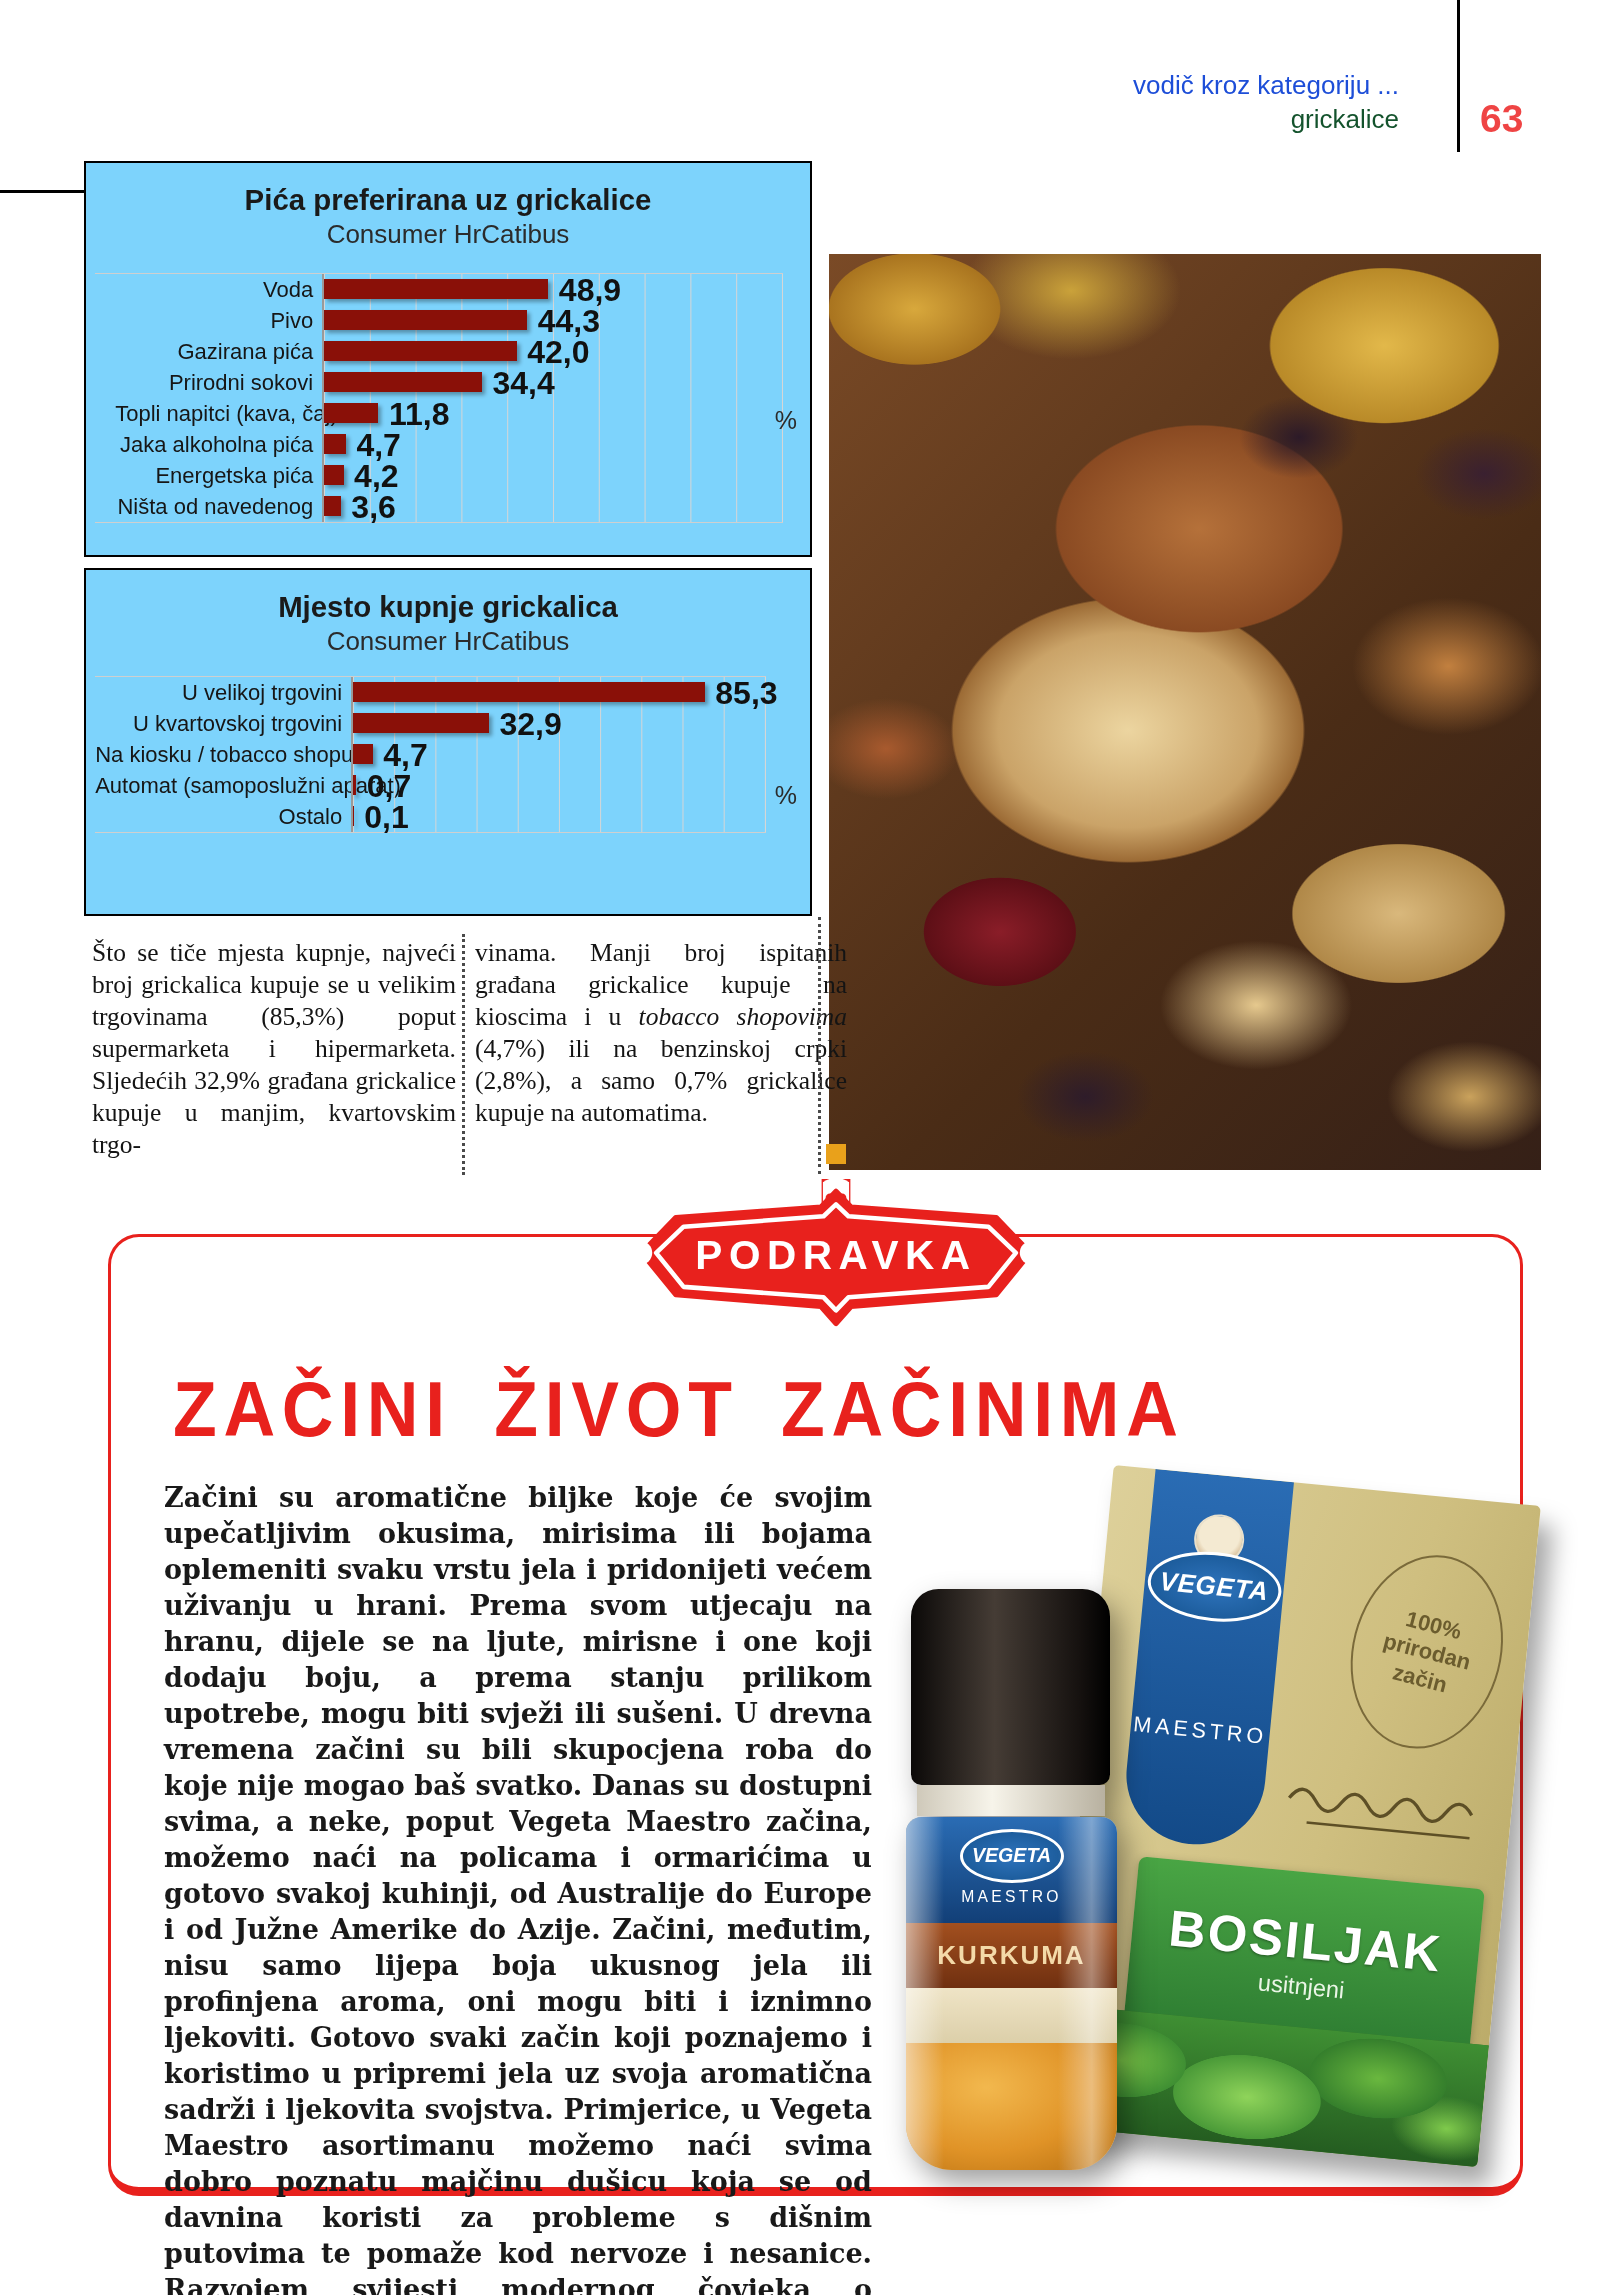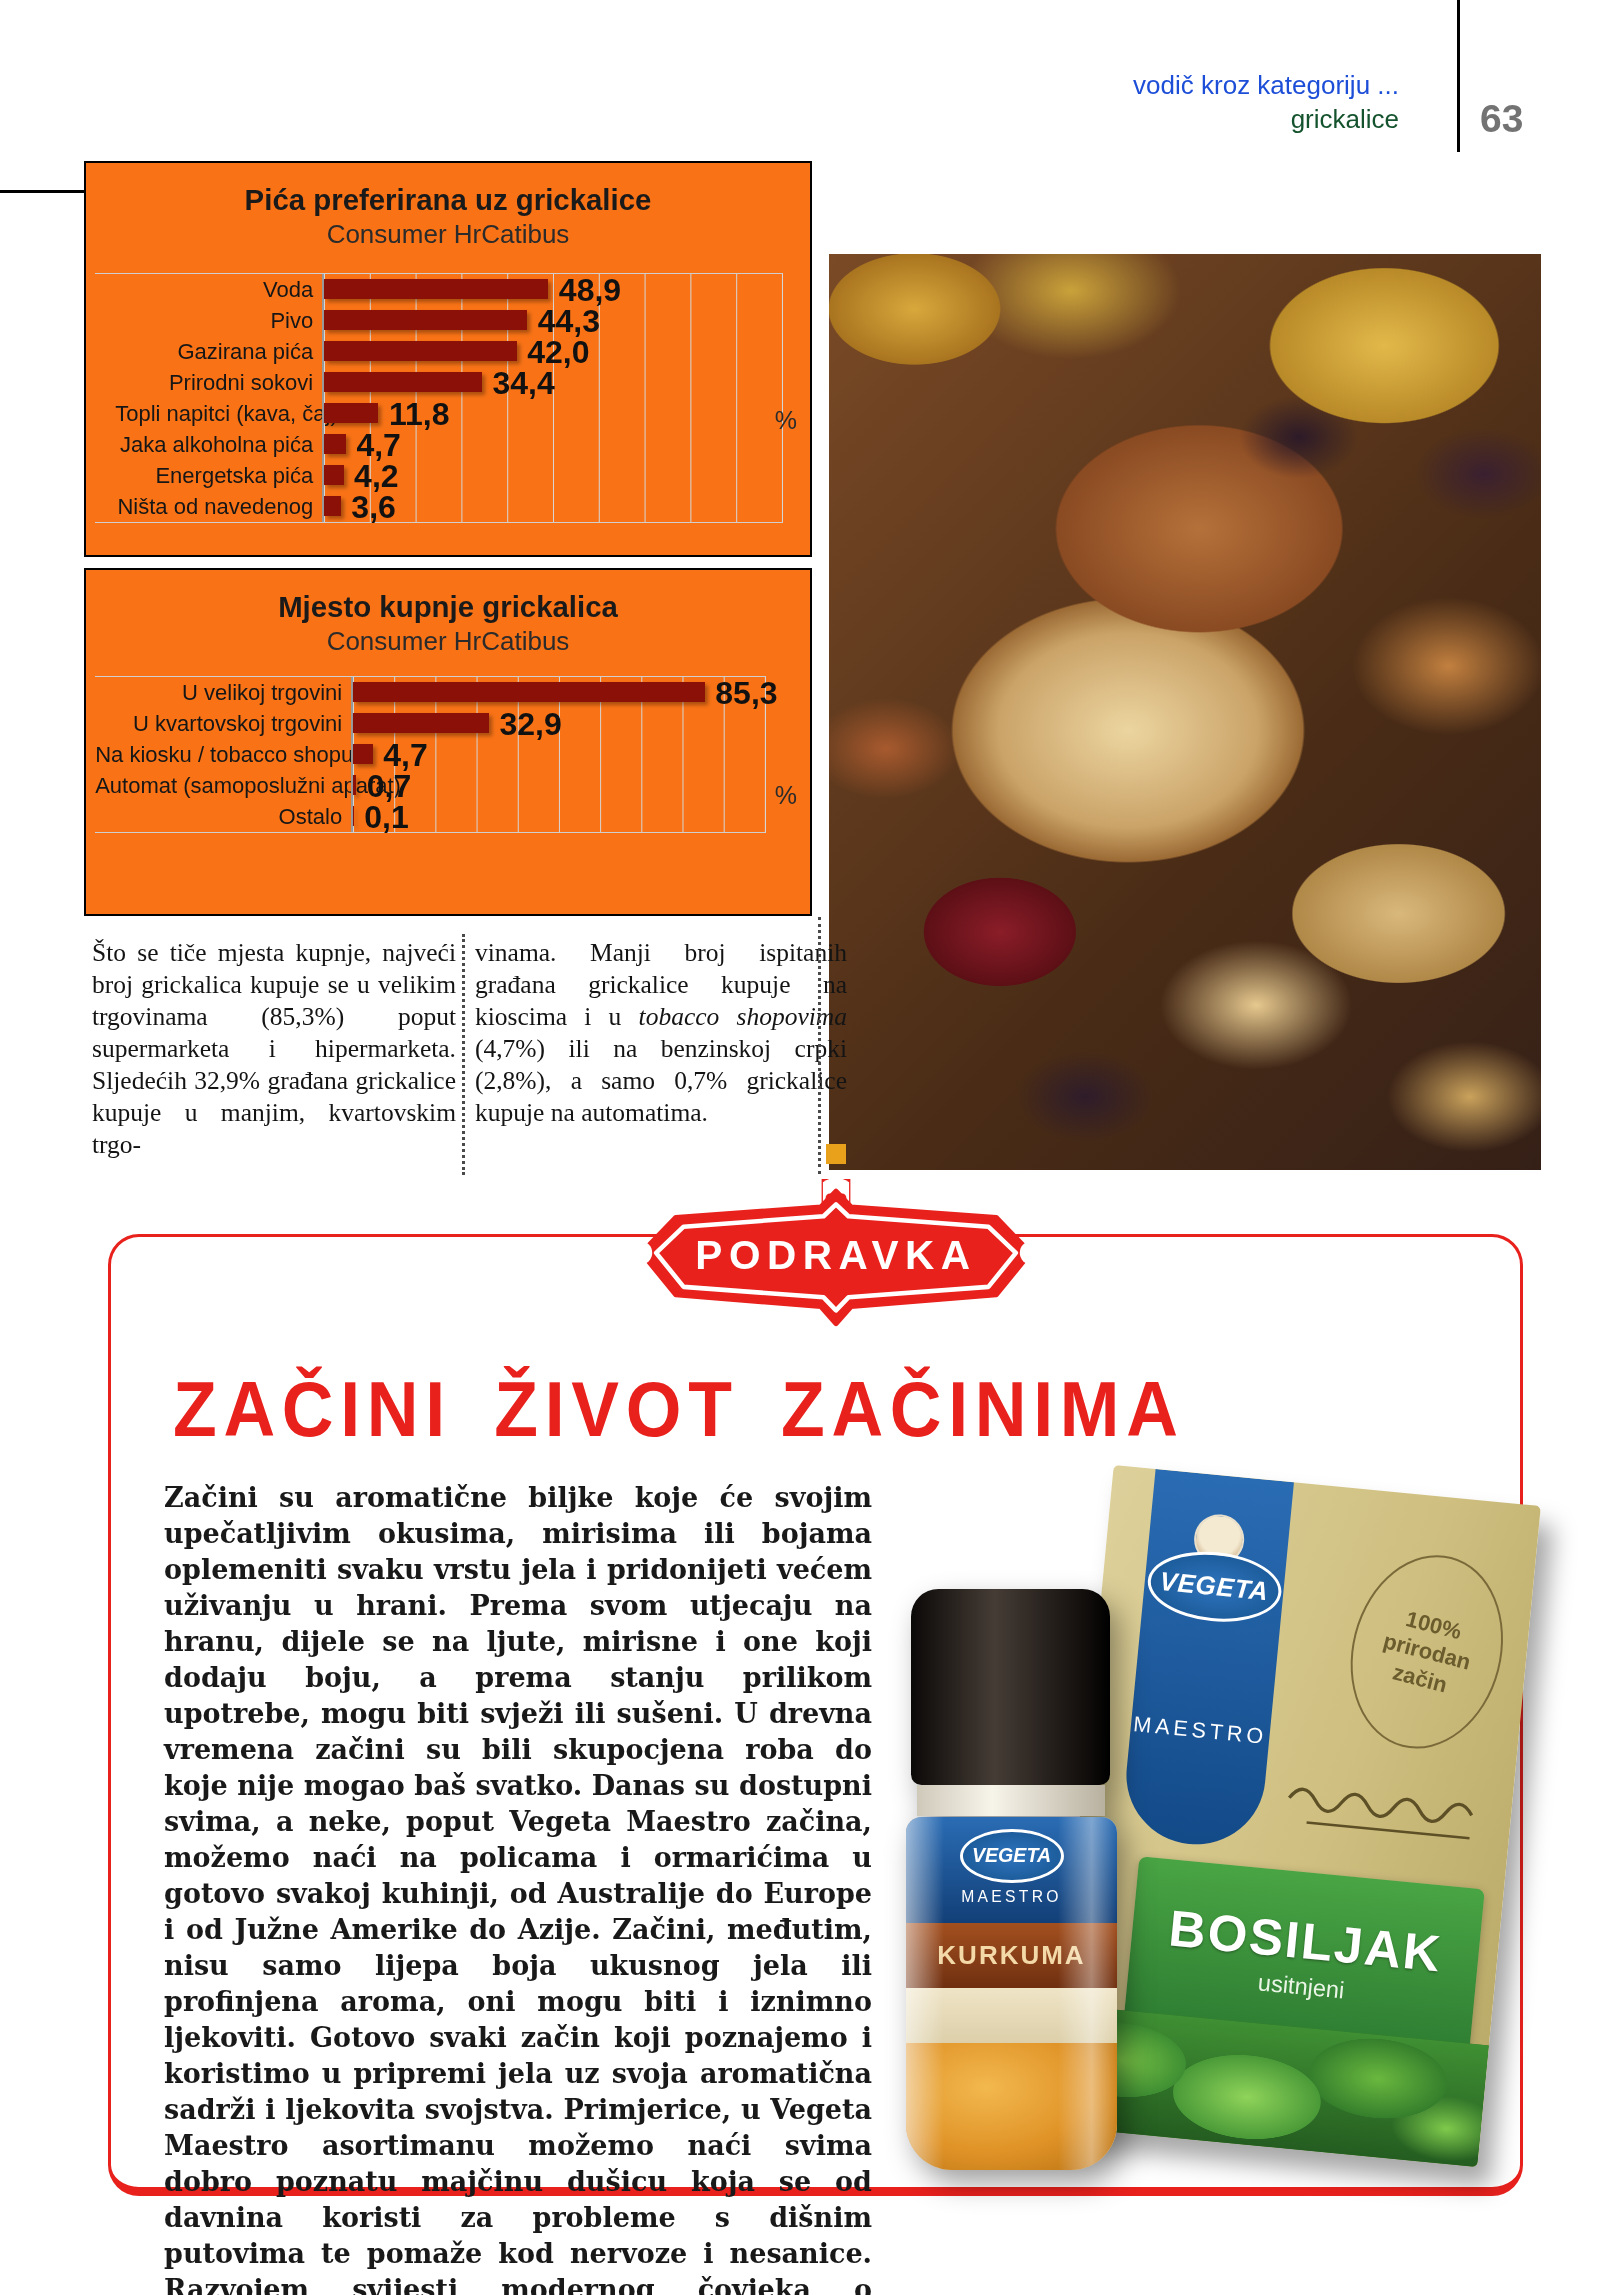--- a/index.html
+++ b/index.html
@@ -4,25 +4,25 @@
 <style>
   html,body{margin:0;padding:0;background:#e8e8e8;}
   .page{position:relative;width:1623px;height:2295px;background:#ffffff;overflow:hidden;
         font-family:"Liberation Sans",sans-serif;color:#111;}
 
   
   .hdr{position:absolute;top:68px;right:224px;text-align:right;line-height:1.32;font-size:26px;}
   .hdr .l1{color:#1d4ed8;}
   .hdr .l2{color:#14532d;}
   .hdr-vline{position:absolute;left:1457px;top:0;width:3.3px;height:152px;background:#000;}
-  .pagenum{position:absolute;left:1480px;top:97px;width:98px;font-size:39px;font-weight:bold;color:#737373;}
+  .pagenum{position:absolute;left:1480px;top:97px;width:98px;font-size:39px;font-weight:bold;color:#ef4444;}
   .left-rule{position:absolute;left:0;top:190px;width:84px;height:3.3px;background:#000;}
 
   
-  .chart-box{position:absolute;left:84px;width:724px;background:#f97316;border:2.6px solid #000;}
+  .chart-box{position:absolute;left:84px;width:724px;background:#7dd3fc;border:2.6px solid #000;}
   .cb1{top:161px;height:392px;}
   .cb2{top:568px;height:344px;}
   .ctitle{margin-top:19.6px;text-align:center;font-size:29.4px;font-weight:bold;color:#1a1a1a;}
   .csub{text-align:center;font-size:26px;color:#2b2b2b;margin-top:2.6px;}
   .plot{position:absolute;left:9.2px;}
   .cb1 .plot{top:110px;}
   .cb2 .plot{top:106px;}
   .rows{border-top:1.3px solid #cfcfcf;border-bottom:1.3px solid #cfcfcf;}
   .crow{display:flex;align-items:center;height:31px;}
   .clab{font-size:22px;color:#161616;text-align:right;padding-right:9.2px;white-space:nowrap;}

